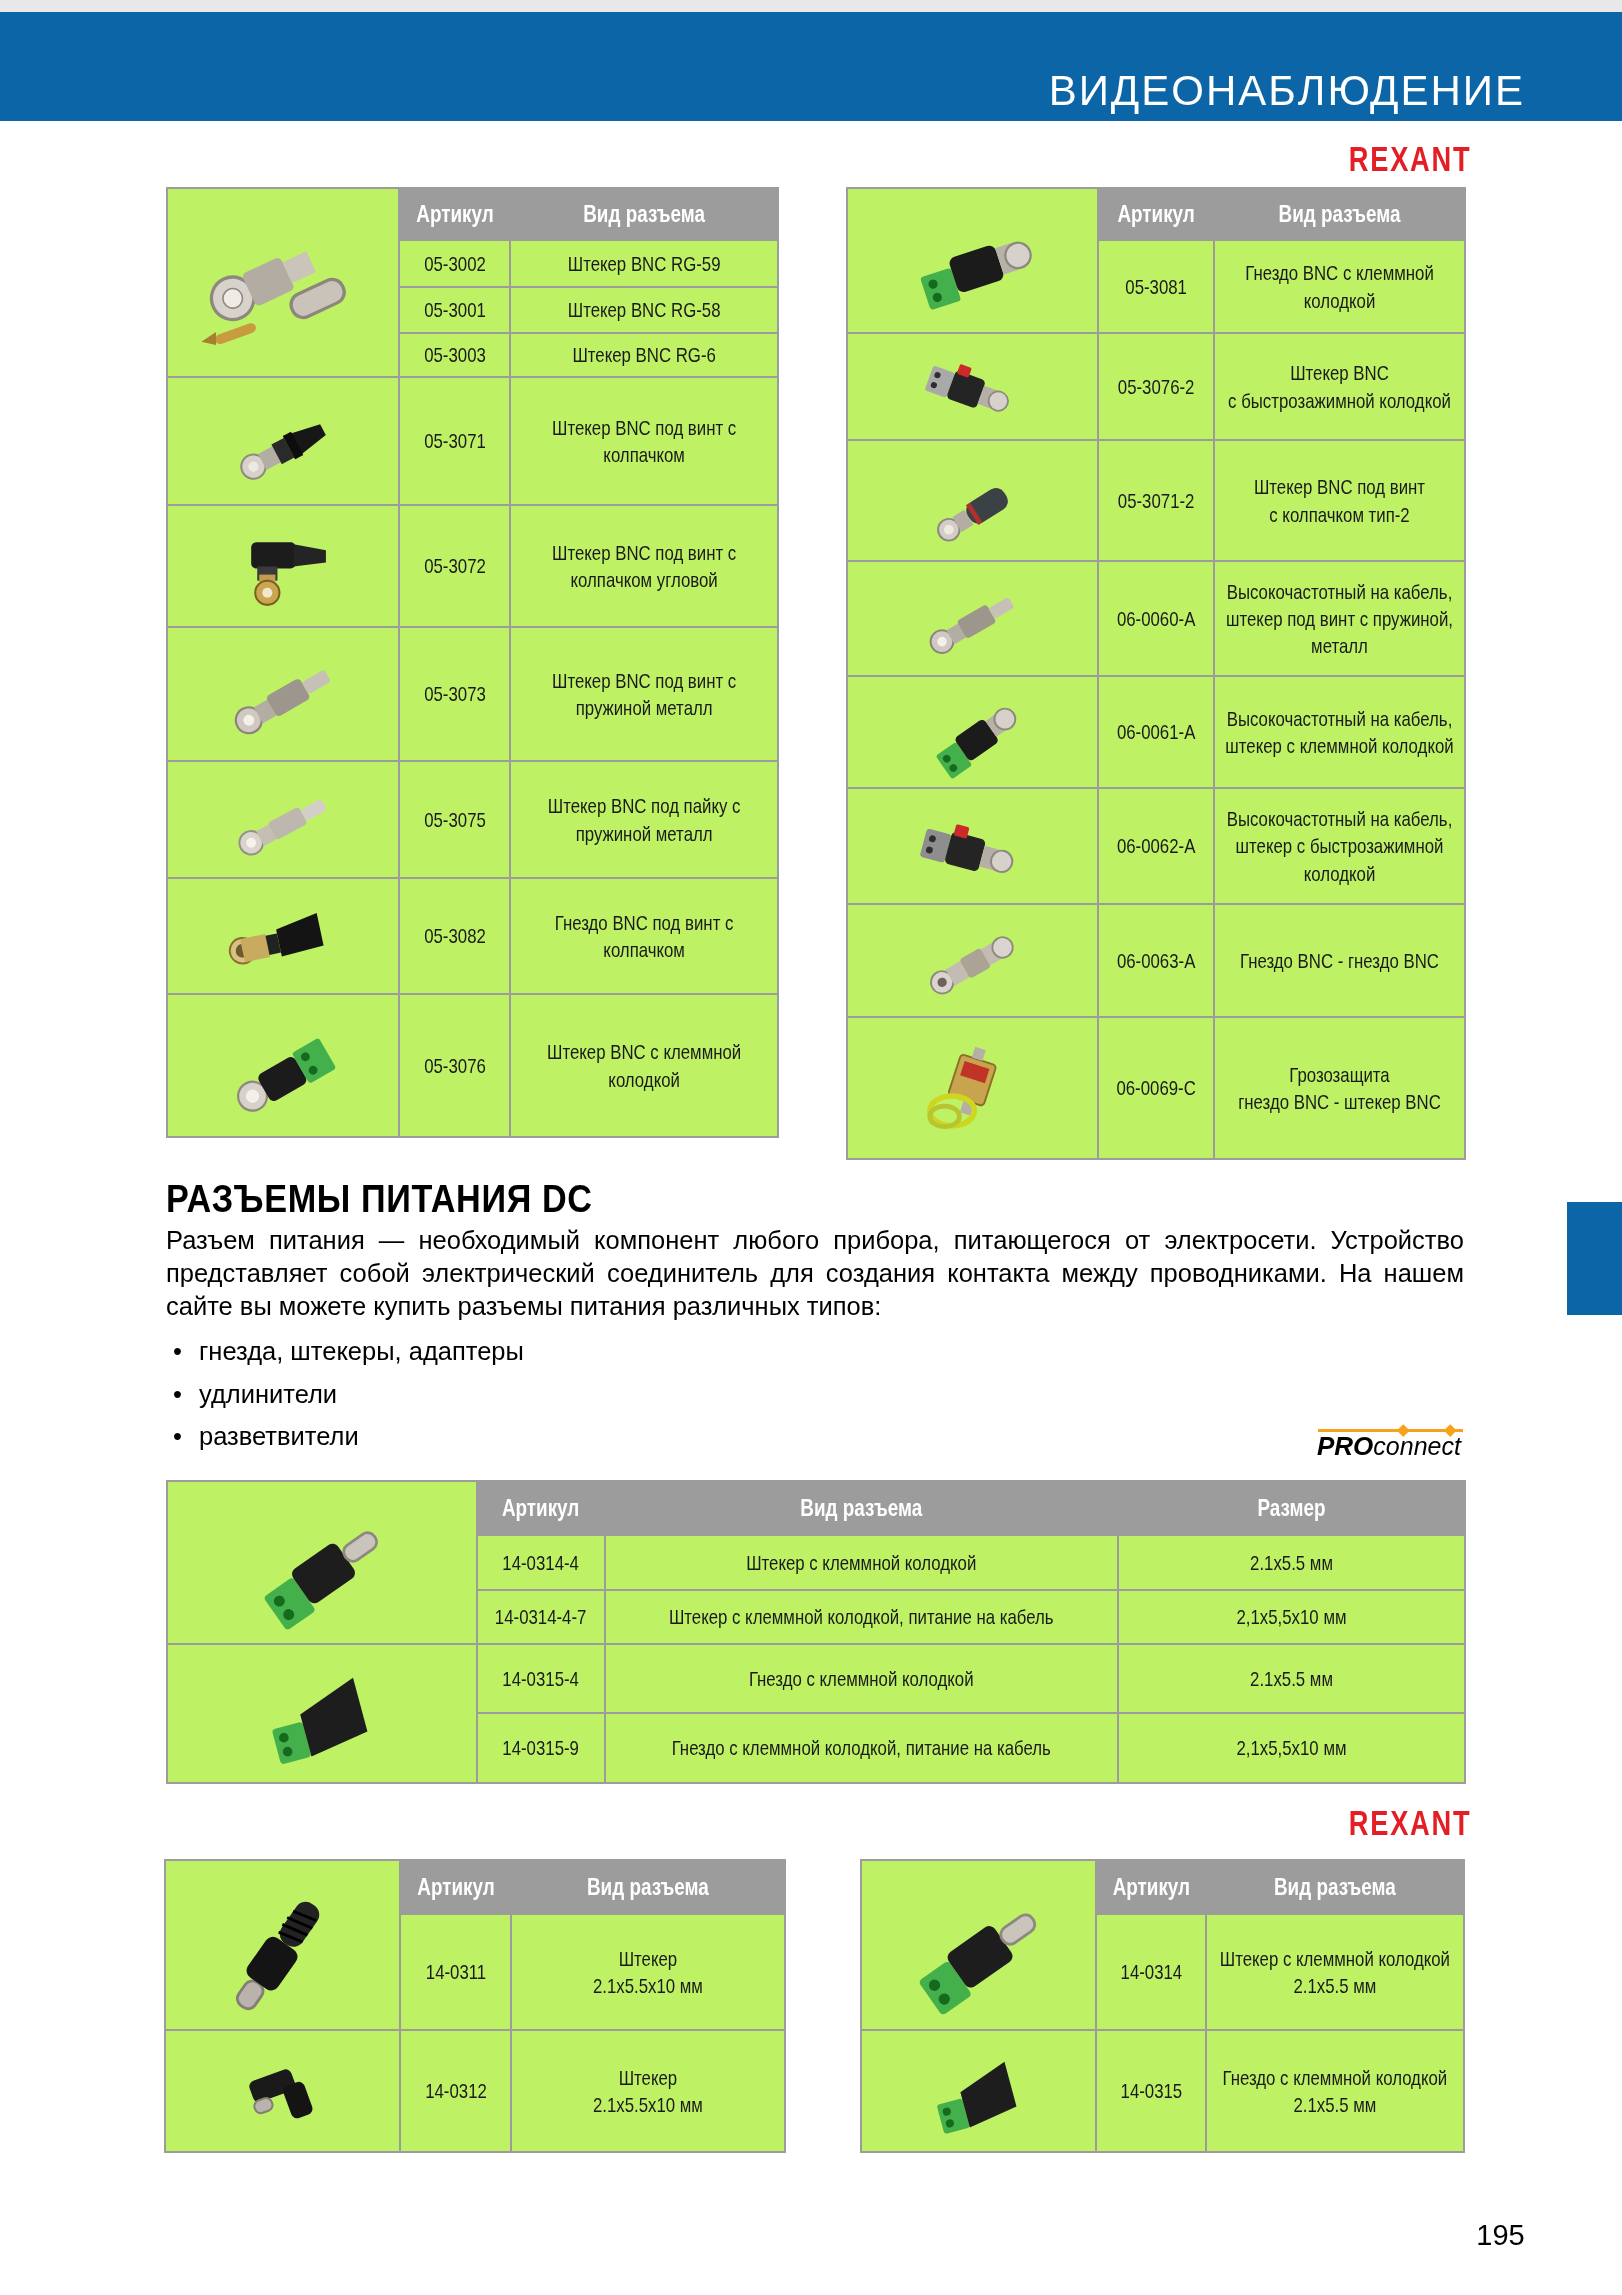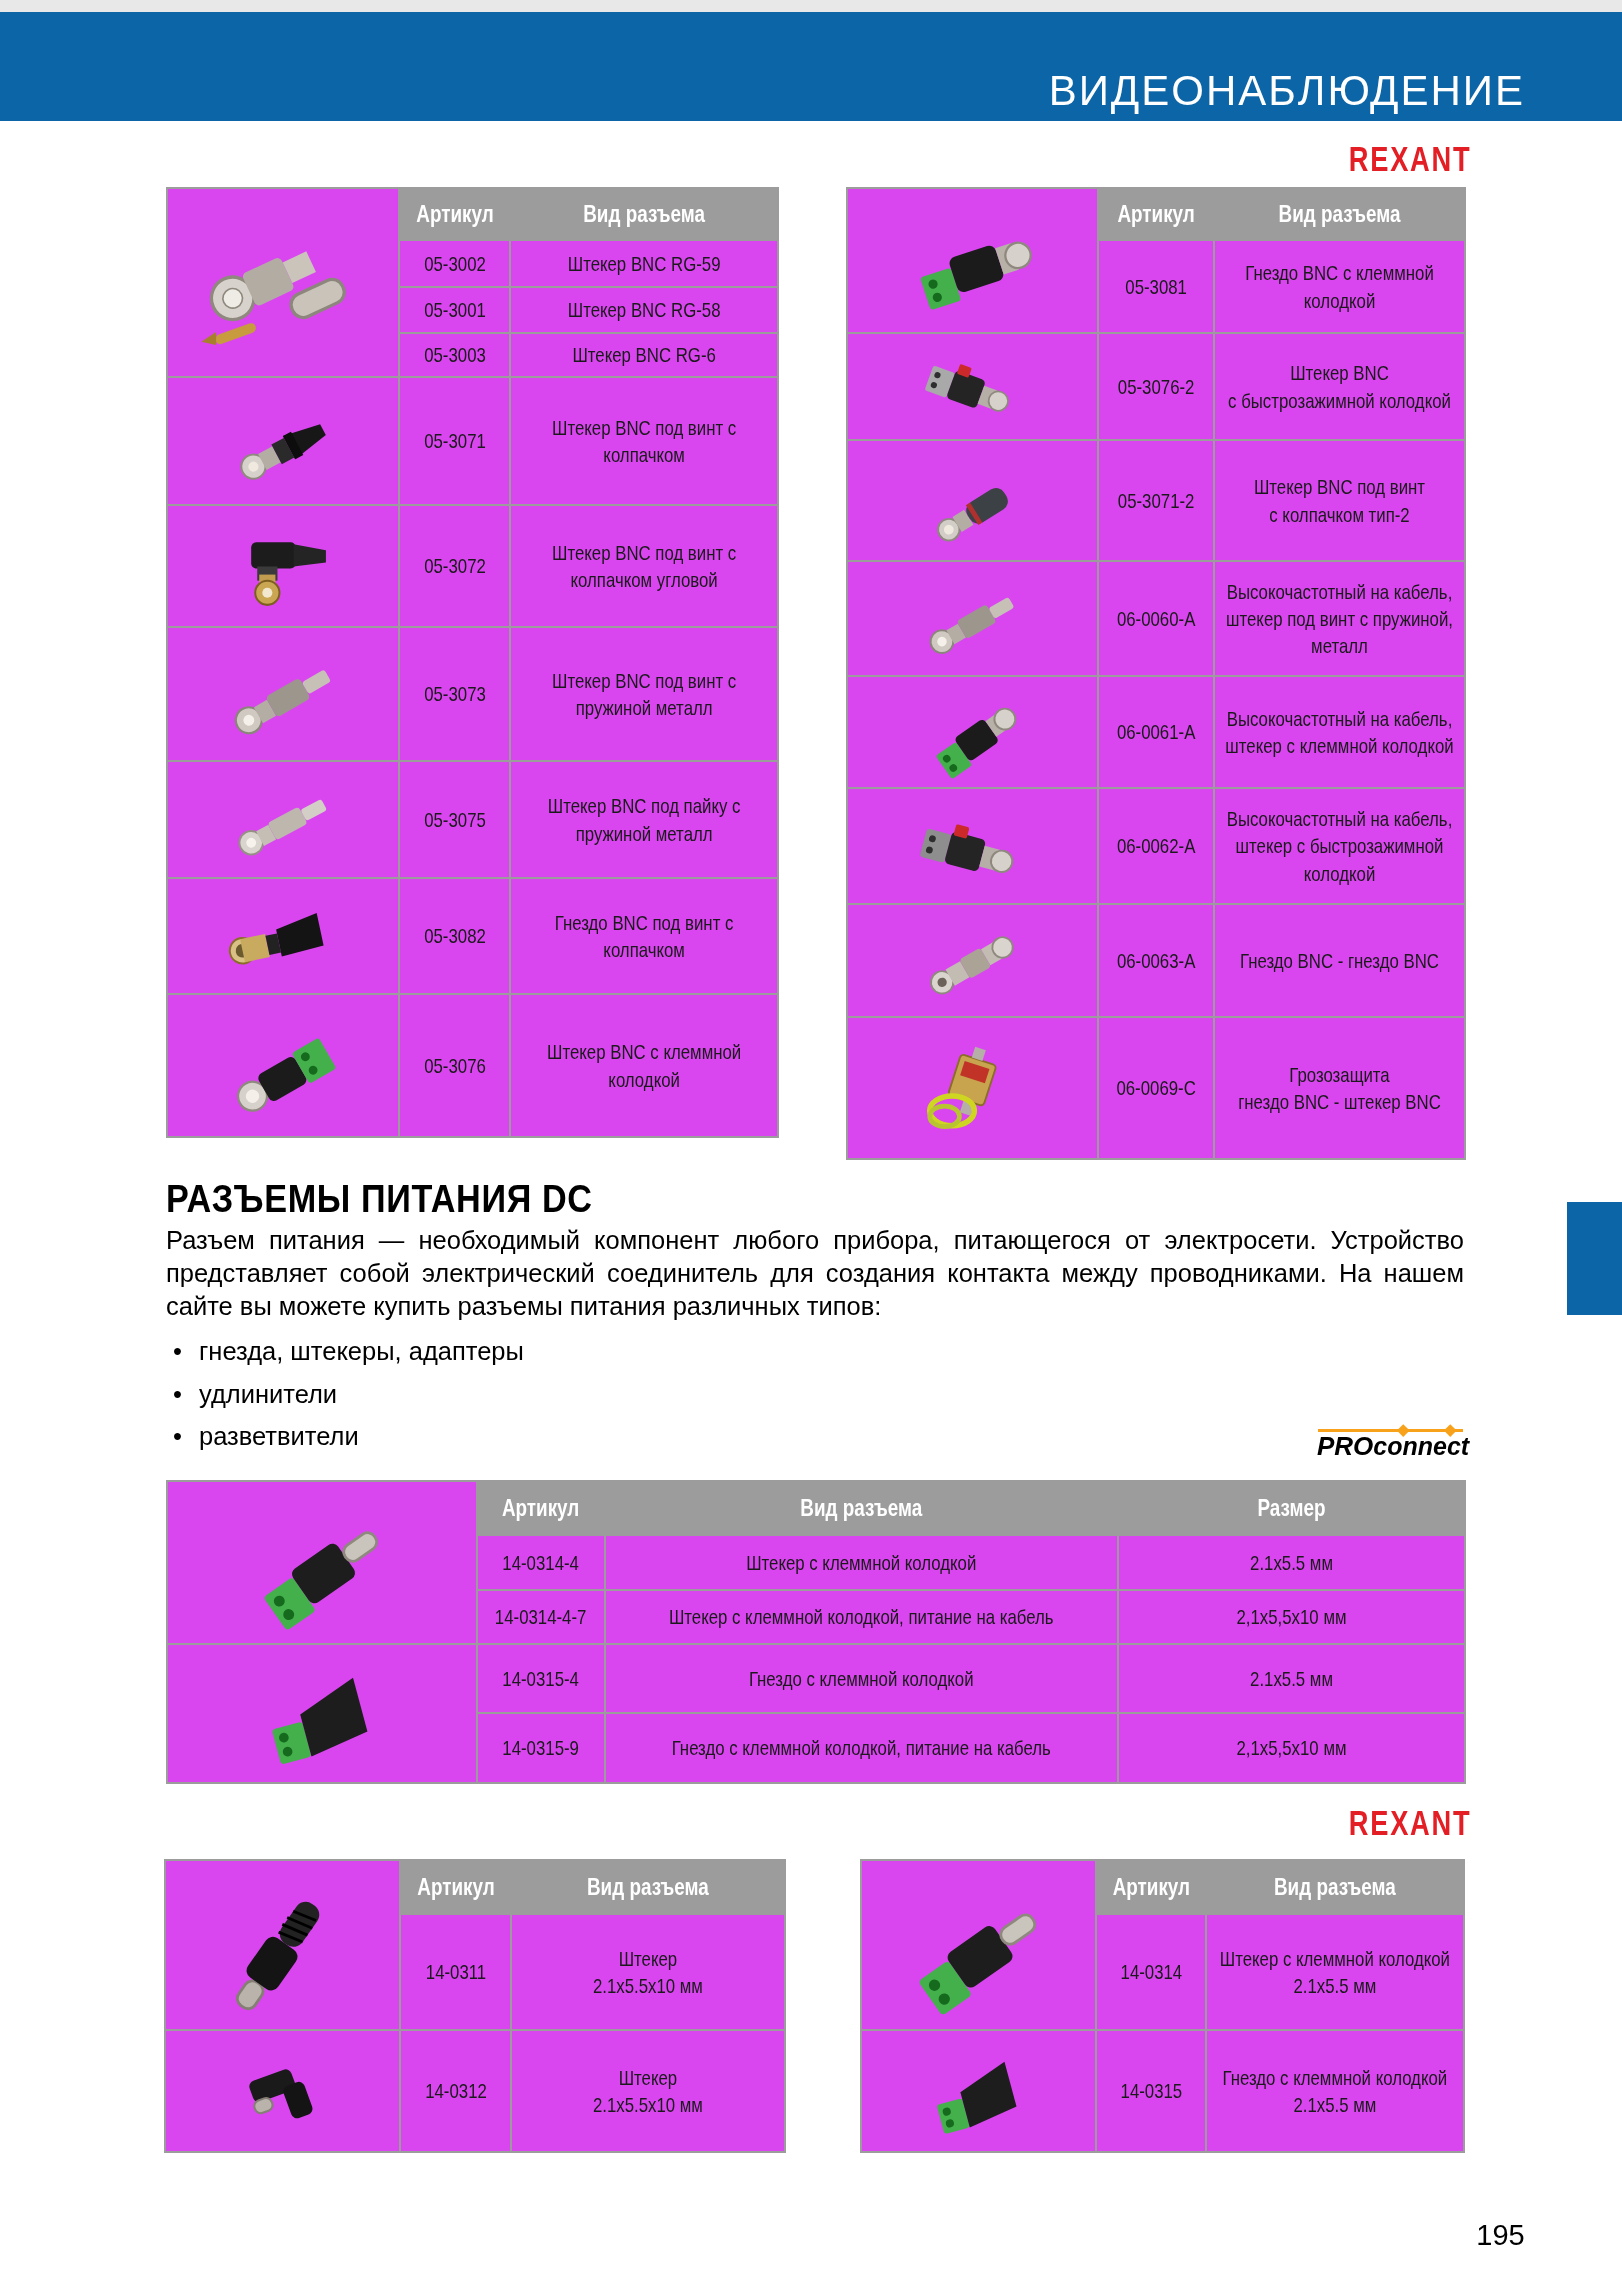--- a/index.html
+++ b/index.html
@@ -13,28 +13,28 @@
   .topbar-title{color:#fff;font-size:42px;font-weight:400;letter-spacing:2px;line-height:1}
 
   
   .rexant{position:absolute;color:#e31e24;font-weight:800;font-size:31px;letter-spacing:2px;
           line-height:1;transform:scaleX(.88) scaleY(1.12);transform-origin:right center}
   .rexant-top{right:152px;top:132px}
   .rexant-mid{right:152px;top:1796px}
   .pclogo{position:absolute;right:159px;top:1413px;width:147px;height:34px;font-style:italic;line-height:1}
   .pclogo .txt{position:absolute;left:0;bottom:0;white-space:nowrap;color:#000}
   .pclogo .txt b{font-size:26px;font-weight:800;letter-spacing:0}
-  .pclogo .txt i{font-size:25px;font-weight:700}
+  .pclogo .txt i{font-size:25px;font-weight:400}
   .pclogo .bar{position:absolute;left:1.3px;right:1.3px;top:3.9px;height:3.3px;background:#f7a21a}
   .pclogo .d1,.pclogo .d2{position:absolute;top:1.3px;width:8.5px;height:8.5px;background:#f7a21a;transform:rotate(45deg)}
   .pclogo .d1{left:56%}
   .pclogo .d2{left:88%}
 
   
-  table.ptable{position:absolute;border-collapse:collapse;table-layout:fixed;background:#d946ef}
+  table.ptable{position:absolute;border-collapse:collapse;table-layout:fixed;background:#bef264}
   .ptable td,.ptable th{border:2.6px solid #9c9c9c;padding:2.6px 6.5px;text-align:center;vertical-align:middle;
                         overflow:visible;box-sizing:border-box}
   .ptable th{background:#9c9c9c;color:#fff;font-weight:700;font-size:23.6px}
   .ptable td{font-size:21px;color:#1a1a1a}
   
   .ci{display:block;width:125%;margin-left:-12.5%;transform:scaleX(.8);transform-origin:center center;
       white-space:pre-line;text-align:center;line-height:1.3}
   .imgcell svg{display:block;margin:0 auto}
 
   

